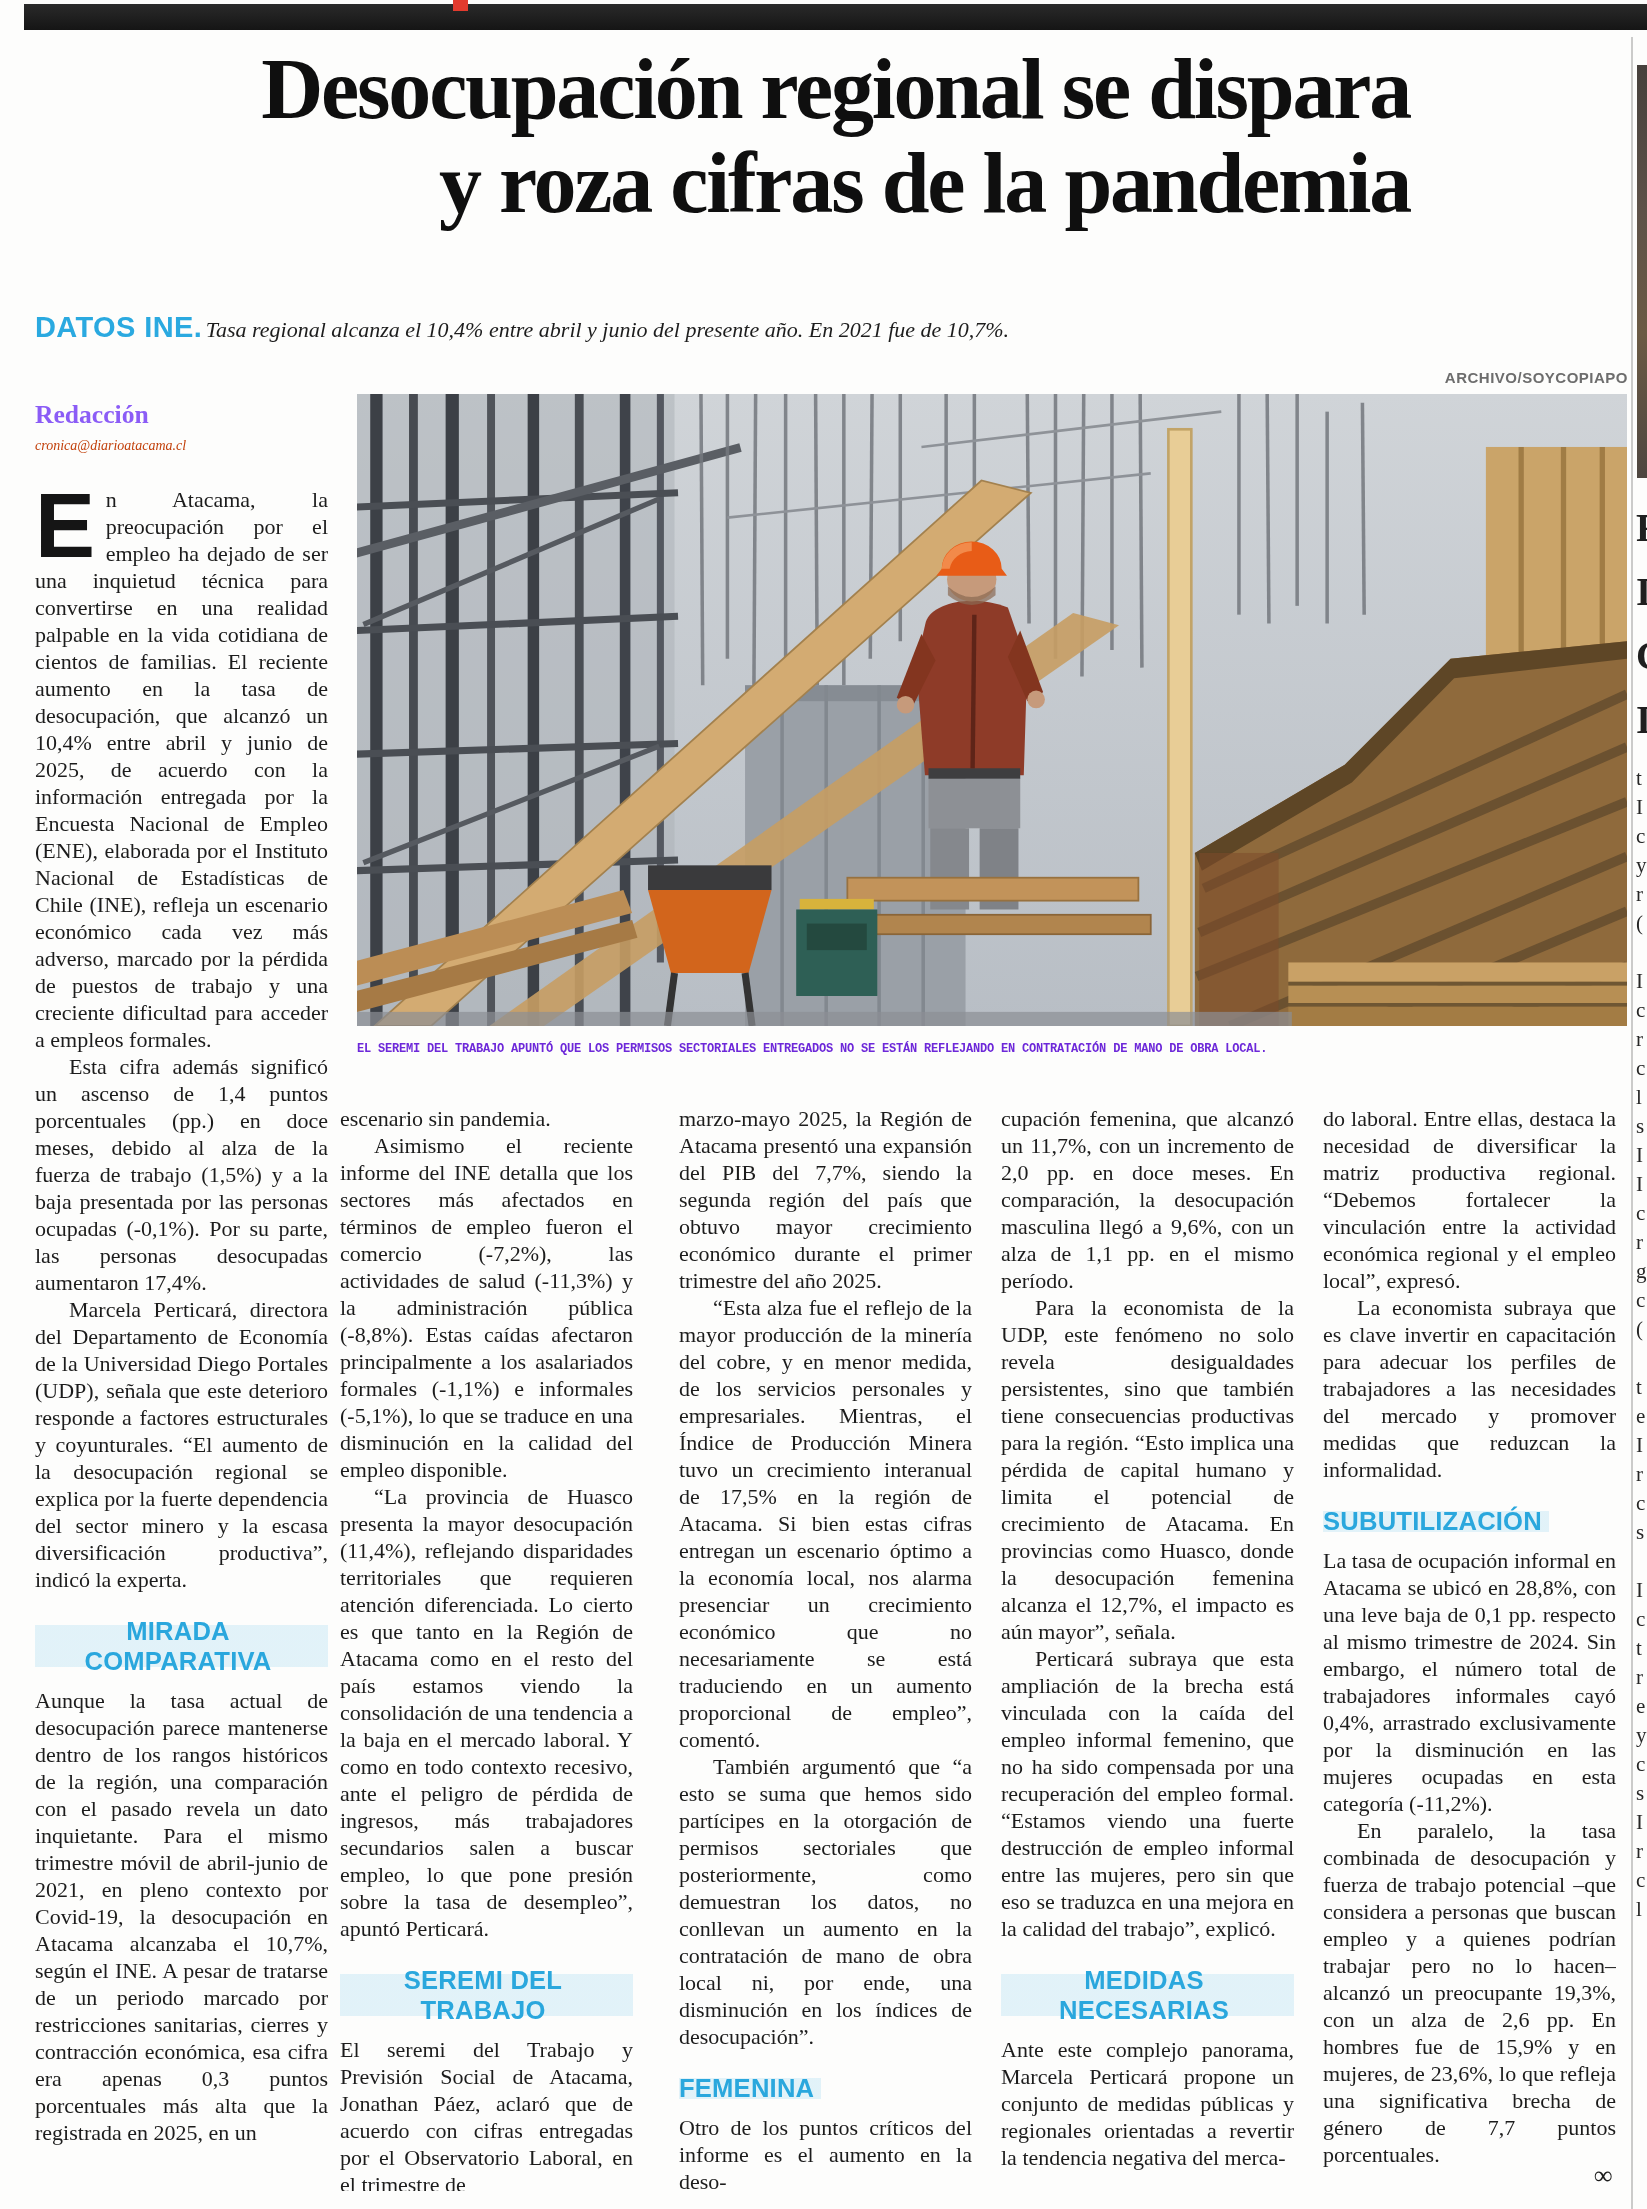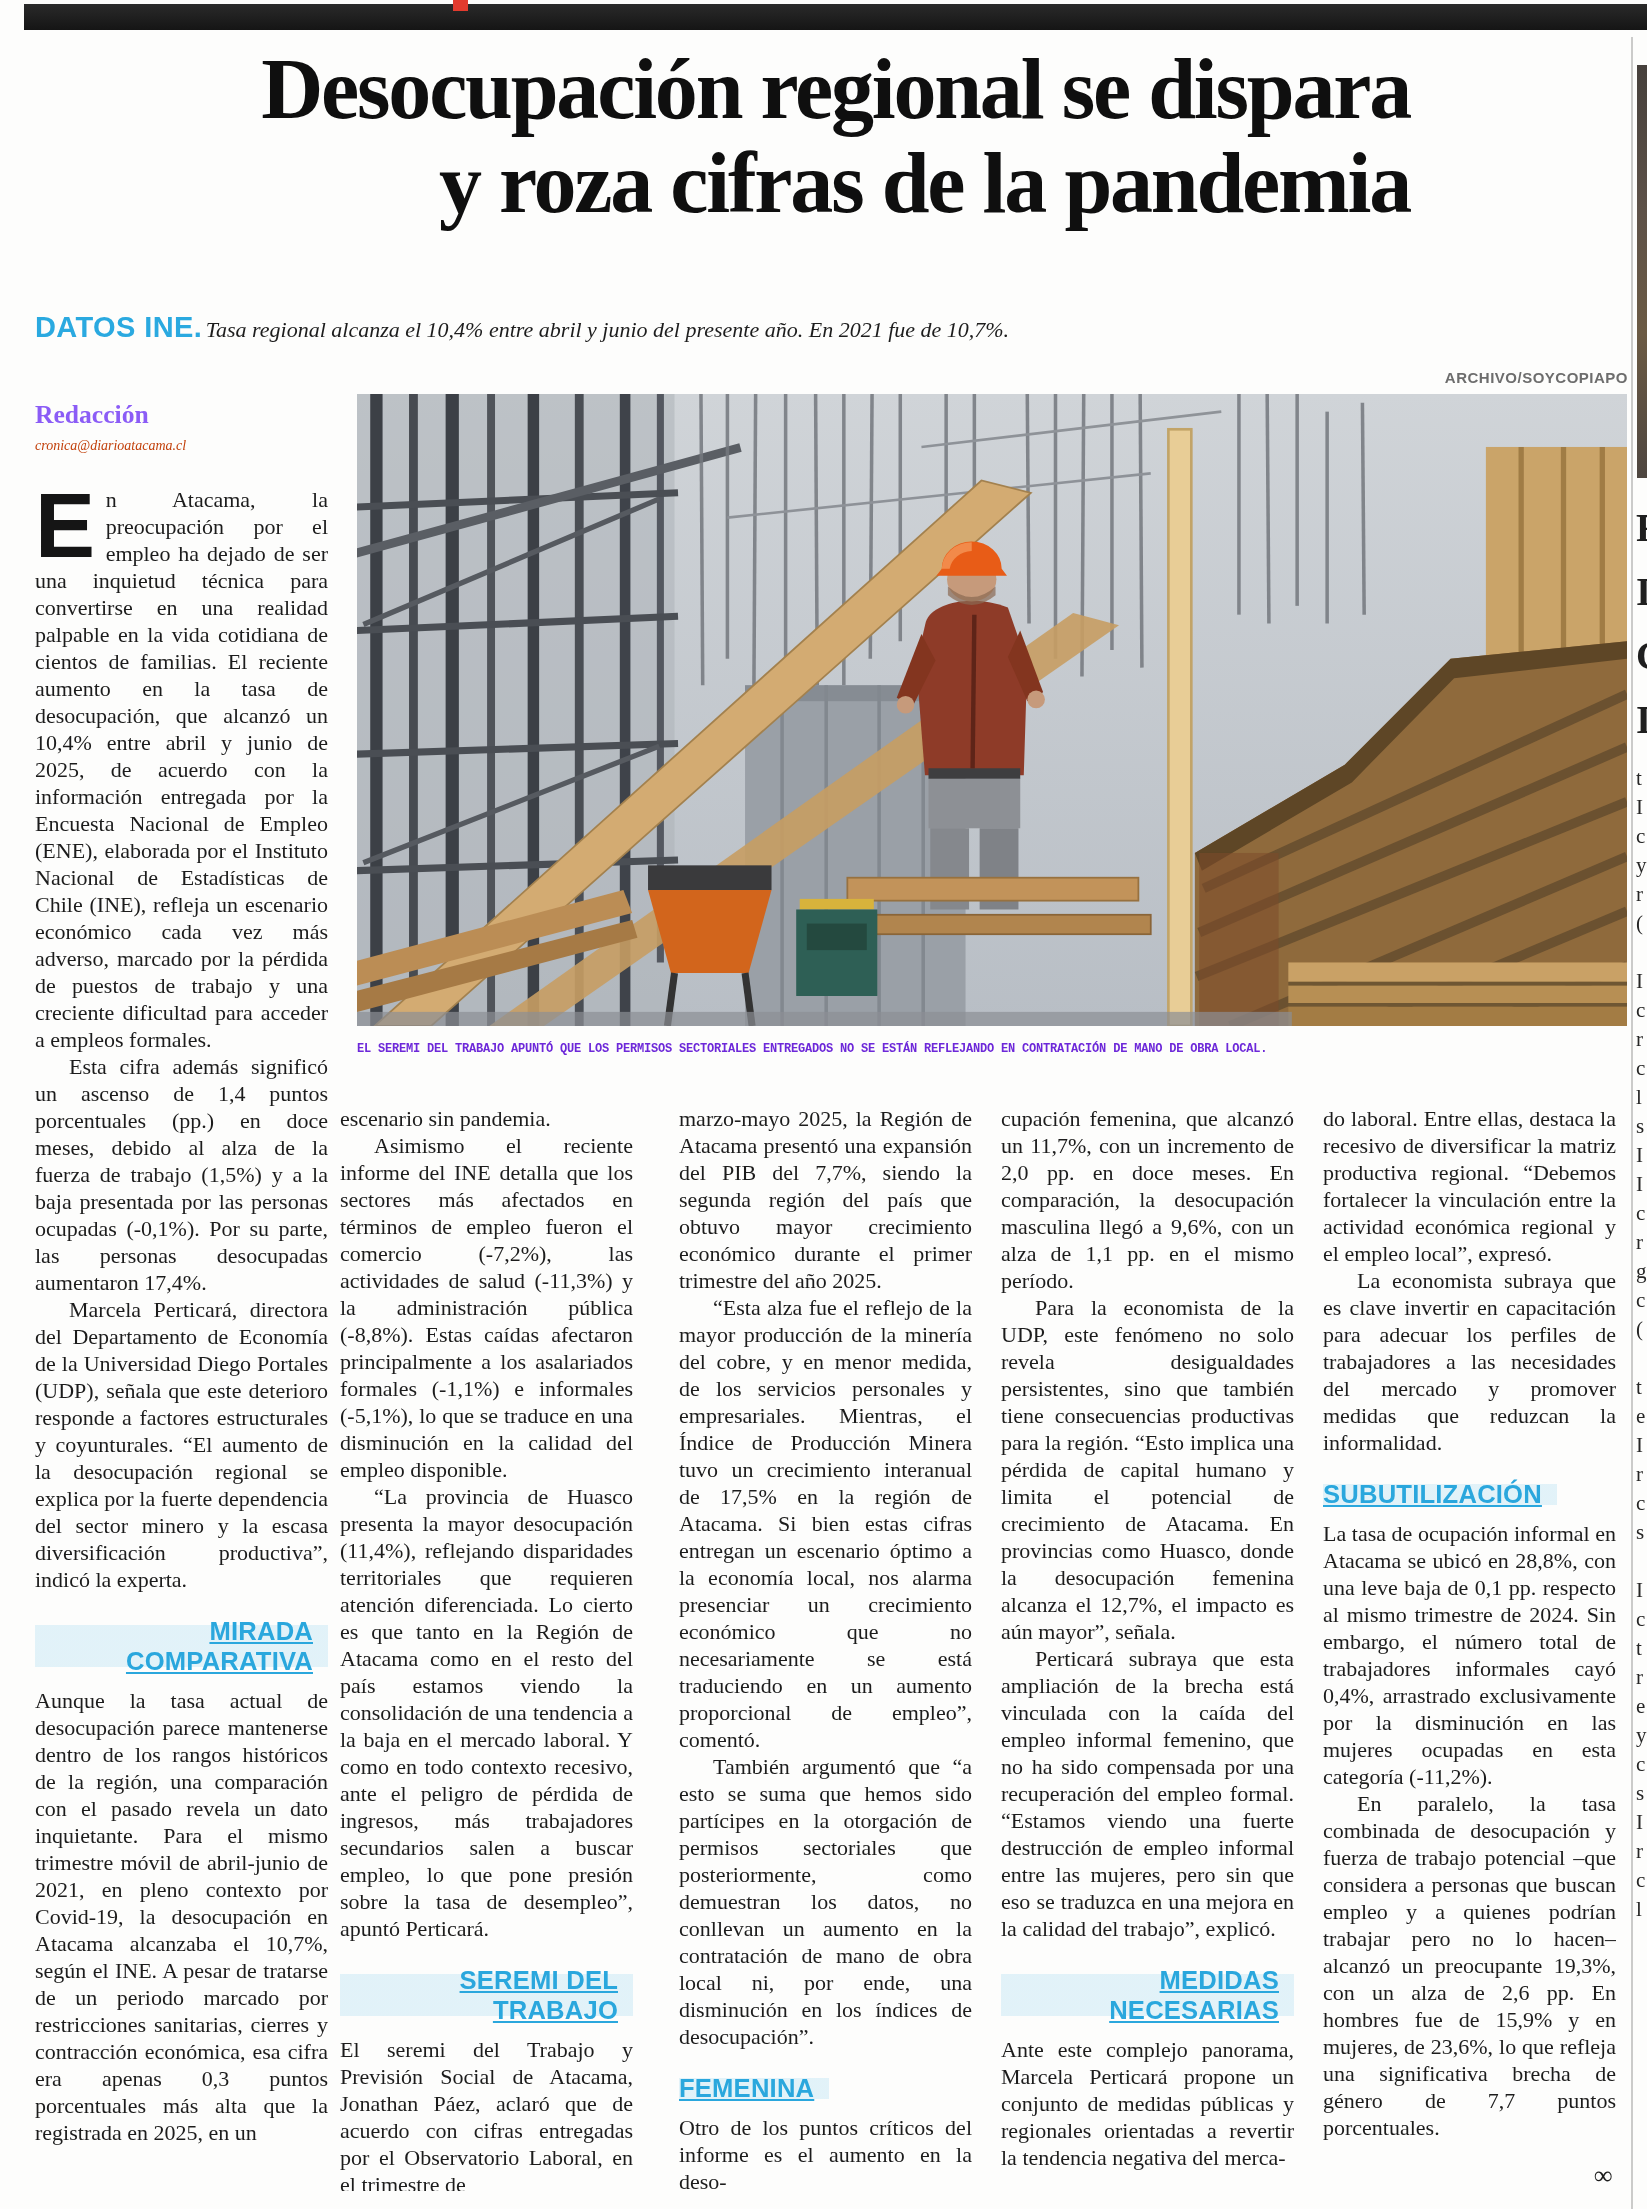--- a/index.html
+++ b/index.html
@@ -33,23 +33,23 @@
        font-size:22px;line-height:27px;hyphens:auto;-webkit-hyphens:auto;}
   .col1{left:35px;top:399px;height:1793px;}
   .col2{left:340px;top:1105px;height:1086px;}
   .col3{left:679px;top:1105px;height:1086px;}
   .col4{left:1001px;top:1105px;height:1086px;}
   .col5{left:1323px;top:1105px;height:1086px;}
   .para{margin:0;}
   .para.indent{text-indent:34px;}
   .subhead{font-family:"Liberation Sans","DejaVu Sans",sans-serif;font-weight:700;
            font-size:25.6px;line-height:30px;color:#2aa7dd;letter-spacing:0.2px;
-           margin:23px 0 10.6px 0;text-align:right;text-indent:0;
+           margin:23px 0 10.6px 0;text-align:center;text-indent:0;
            background:linear-gradient(rgba(42,169,224,.13),rgba(42,169,224,.13)) left center/100% 70% no-repeat;
-           display:inline-block;padding-right:15px;text-decoration:underline;}
+           display:inline-block;padding-right:7px;}
   .dropcap{float:left;font-family:"Liberation Sans","DejaVu Sans",sans-serif;
            font-weight:700;font-size:90px;line-height:71px;padding:5.3px 10.6px 0 0;color:#151515;}
   .endmark{position:absolute;right:3.5px;bottom:1.8px;font-style:italic;font-weight:700;
            font-size:26.5px;color:#1c1c1c;}
   
   .edge-line{position:absolute;left:1631px;top:37px;width:1.8px;height:2172px;background:#cbcbca;}
   .edge-photo-frag{position:absolute;left:1637px;top:65px;width:10.6px;height:413px;
                    background:linear-gradient(#46403c,#5d5148 35%,#6b5a44 65%,#4e4640);}
   .edge-letters{position:absolute;left:1636px;width:12.4px;overflow:hidden;white-space:pre-line;
                 color:#1f1f1f;text-align:left;}
@@ -241,21 +241,21 @@
 
   <div class="col col4">
     <p class="para">cupación femenina, que alcanzó un 11,7%, con un incremento de 2,0 pp. en doce meses. En comparación, la desocupación masculina llegó a 9,6%, con un alza de 1,1 pp. en el mismo período.</p>
     <p class="para indent">Para la economista de la UDP, este fenómeno no solo revela desigualdades persistentes, sino que también tiene consecuencias productivas para la región. “Esto implica una pérdida de capital humano y limita el potencial de crecimiento de Atacama. En provincias como Huasco, donde la desocupación femenina alcanza el 12,7%, el impacto es aún mayor”, señala.</p>
     <p class="para indent">Perticará subraya que esta ampliación de la brecha está vinculada con la caída del empleo informal femenino, que no ha sido compensada por una recuperación del empleo formal. “Estamos viendo una fuerte destrucción de empleo informal entre las mujeres, pero sin que eso se traduzca en una mejora en la calidad del trabajo”, explicó.</p>
     <div><span class="subhead">MEDIDAS NECESARIAS</span></div>
     <p class="para">Ante este complejo panorama, Marcela Perticará propone un conjunto de medidas públicas y regionales orientadas a revertir la tendencia negativa del merca-</p>
   </div>
 
   <div class="col col5">
-    <p class="para">do laboral. Entre ellas, destaca la recesivo de diversificar la matriz productiva regional. “Debemos fortalecer la vinculación entre la actividad económica regional y el empleo local”, expresó.</p>
+    <p class="para">do laboral. Entre ellas, destaca la necesidad de diversificar la matriz productiva regional. “Debemos fortalecer la vinculación entre la actividad económica regional y el empleo local”, expresó.</p>
     <p class="para indent">La economista subraya que es clave invertir en capacitación para adecuar los perfiles de trabajadores a las necesidades del mercado y promover medidas que reduzcan la informalidad.</p>
     <div><span class="subhead">SUBUTILIZACIÓN</span></div>
     <p class="para">La tasa de ocupación informal en Atacama se ubicó en 28,8%, con una leve baja de 0,1 pp. respecto al mismo trimestre de 2024. Sin embargo, el número total de trabajadores informales cayó 0,4%, arrastrado exclusivamente por la disminución en las mujeres ocupadas en esta categoría (-11,2%).</p>
     <p class="para indent">En paralelo, la tasa combinada de desocupación y fuerza de trabajo potencial –que considera a personas que buscan empleo y a quienes podrían trabajar pero no lo hacen– alcanzó un preocupante 19,3%, con un alza de 2,6 pp. En hombres fue de 15,9% y en mujeres, de 23,6%, lo que refleja una significativa brecha de género de 7,7 puntos porcentuales.</p>
     <span class="endmark">∞</span>
   </div>
 
   <div class="edge-line"></div>
   <div class="edge-photo-frag"></div>
   <div class="edge-letters edge-big">F

